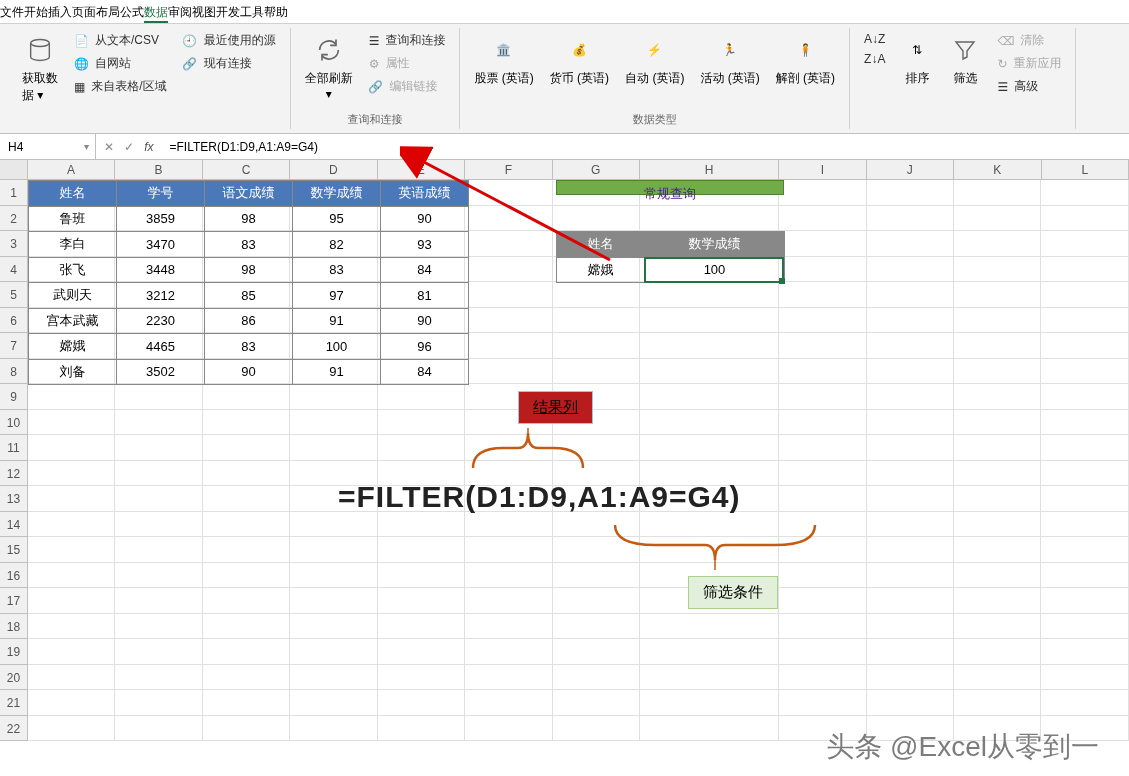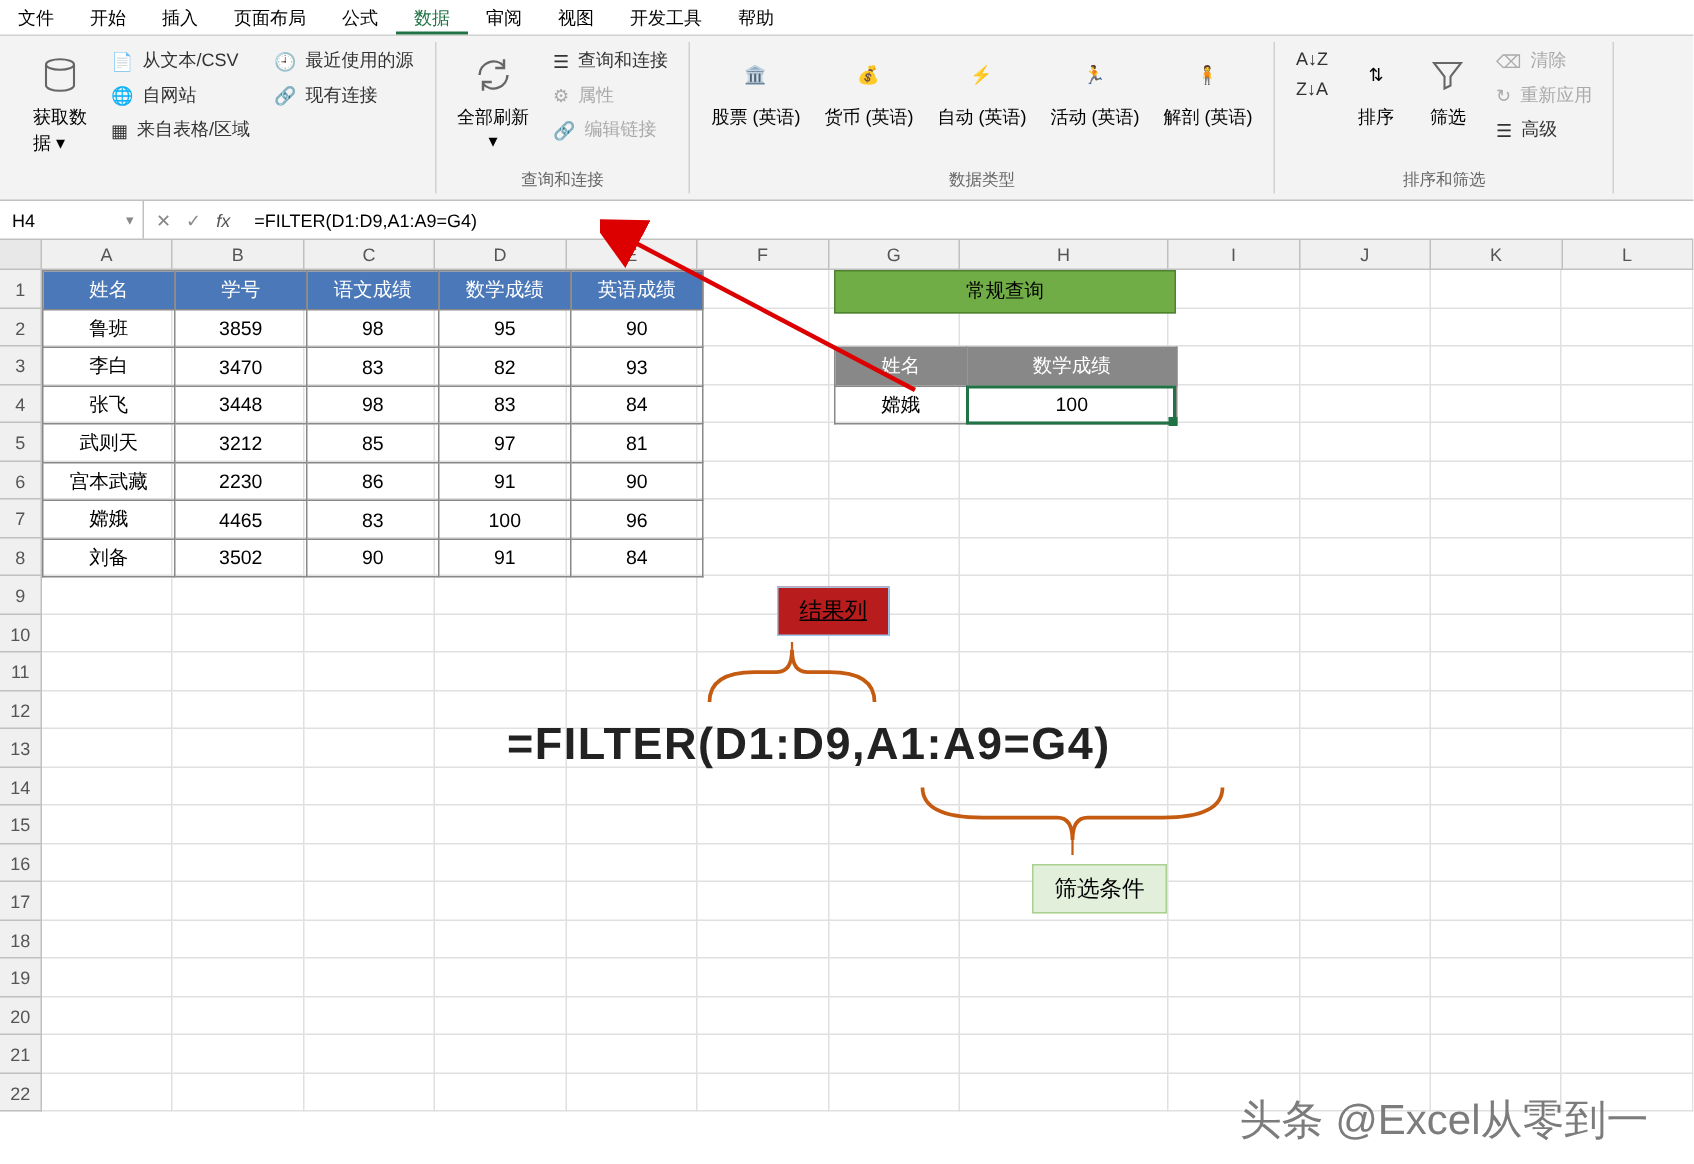--- a/index.html
+++ b/index.html
@@ -1,20 +1,20 @@
 <!DOCTYPE html>
 <html><head>
 <meta charset="utf-8">
 <style>
 * { box-sizing: border-box; margin: 0; padding: 0; }
 body { font-family: "Microsoft YaHei", Arial, sans-serif; font-size: 12px; background: #fff; width: 1129px; height: 776px; overflow: hidden; position: relative; }
 
 
 .menubar { display: flex; background: #fff; border-bottom: 1px solid #d0d0d0; height: 24px; }
-.menubar div { padding: 4px 12px; cursor: pointer; }
+.menubar div { padding: 4px 0; cursor: pointer; }
 .menubar .active { background: #fff; border-bottom: 2px solid #217346; color: #217346; font-weight: 500; }
 
 
 .ribbon { display: flex; background: #f3f3f3; border-bottom: 1px solid #c0c0c0; height: 110px; padding: 4px 8px; }
 .ribbon-group { display: flex; flex-direction: column; border-right: 1px solid #d0d0d0; padding: 2px 10px; }
 .ribbon-group .items { display: flex; flex: 1; gap: 8px; }
 .ribbon-group .label { text-align: center; font-size: 11px; color: #666; padding-top: 4px; }
 .rb-big { display: flex; flex-direction: column; align-items: center; gap: 4px; padding: 4px; cursor: pointer; }
 .rb-icon { width: 32px; height: 32px; display: flex; align-items: center; justify-content: center; }
 .rb-sm { display: flex; align-items: center; gap: 6px; padding: 2px 4px; cursor: pointer; font-size: 12px; color: #333; }
@@ -41,21 +41,21 @@
 .cells { position: relative; flex: 1; }
 .cells-bg { position: absolute; inset: 0; }
 .cells-bg .row { display: flex; height: 25.5px; }
 .cells-bg .c { width: 88px; border-right: 1px solid #e0e0e0; border-bottom: 1px solid #e0e0e0; }
 
 
 .tbl { position: absolute; border-collapse: collapse; }
 .tbl td, .tbl th { width: 88px; height: 25.5px; border: 1px solid #888; text-align: center; font-size: 13px; padding: 0; }
 .tbl th { background: #4a78b8; color: #fff; font-weight: 400; }
 .tbl.q th { background: #888; }
-.qtitle { position: absolute; background: #70ad47; color: #000000; text-align: center; height: 29px; line-height: 26px; border: 1px solid #4e8230; font-size: 13px; }
+.qtitle { position: absolute; background: #70ad47; color: #4c1d95; text-align: center; height: 15px; line-height: 26px; border: 1px solid #4e8230; font-size: 13px; }
 
 
 .selection { position: absolute; border: 2px solid #217346; pointer-events: none; }
 .selection::after { content: ""; position: absolute; right: -3px; bottom: -3px; width: 6px; height: 6px; background: #217346; }
 
 
 .annot-box { position: absolute; border: 1px solid; padding: 6px 14px; font-size: 15px; }
 .annot-box.blue { background: #b91c1c; border-color: #9dc3e6; text-decoration: underline; }
 .annot-box.green { background: #e2efda; border-color: #a9d08e; }
 .big-formula { position: absolute; font-size: 30px; font-weight: 700; color: #222; letter-spacing: 1px; }
@@ -209,21 +209,20 @@
         <div class="rb-sm disabled">
             <span>↻</span>
             <span>重新应用</span>
           </div>
         <div class="rb-sm">
             <span>☰</span>
             <span>高级</span>
           </div>
       </div>
     </div>
-    <div class="label">排序和筛选</div>
   </div>
 </div>
 
 <div class="formula-row">
   <div class="namebox">H4</div>
   <div class="fx-btns">
     <span>✕</span>
     <span>✓</span>
     <span class="fx-label">fx</span>
   </div>

